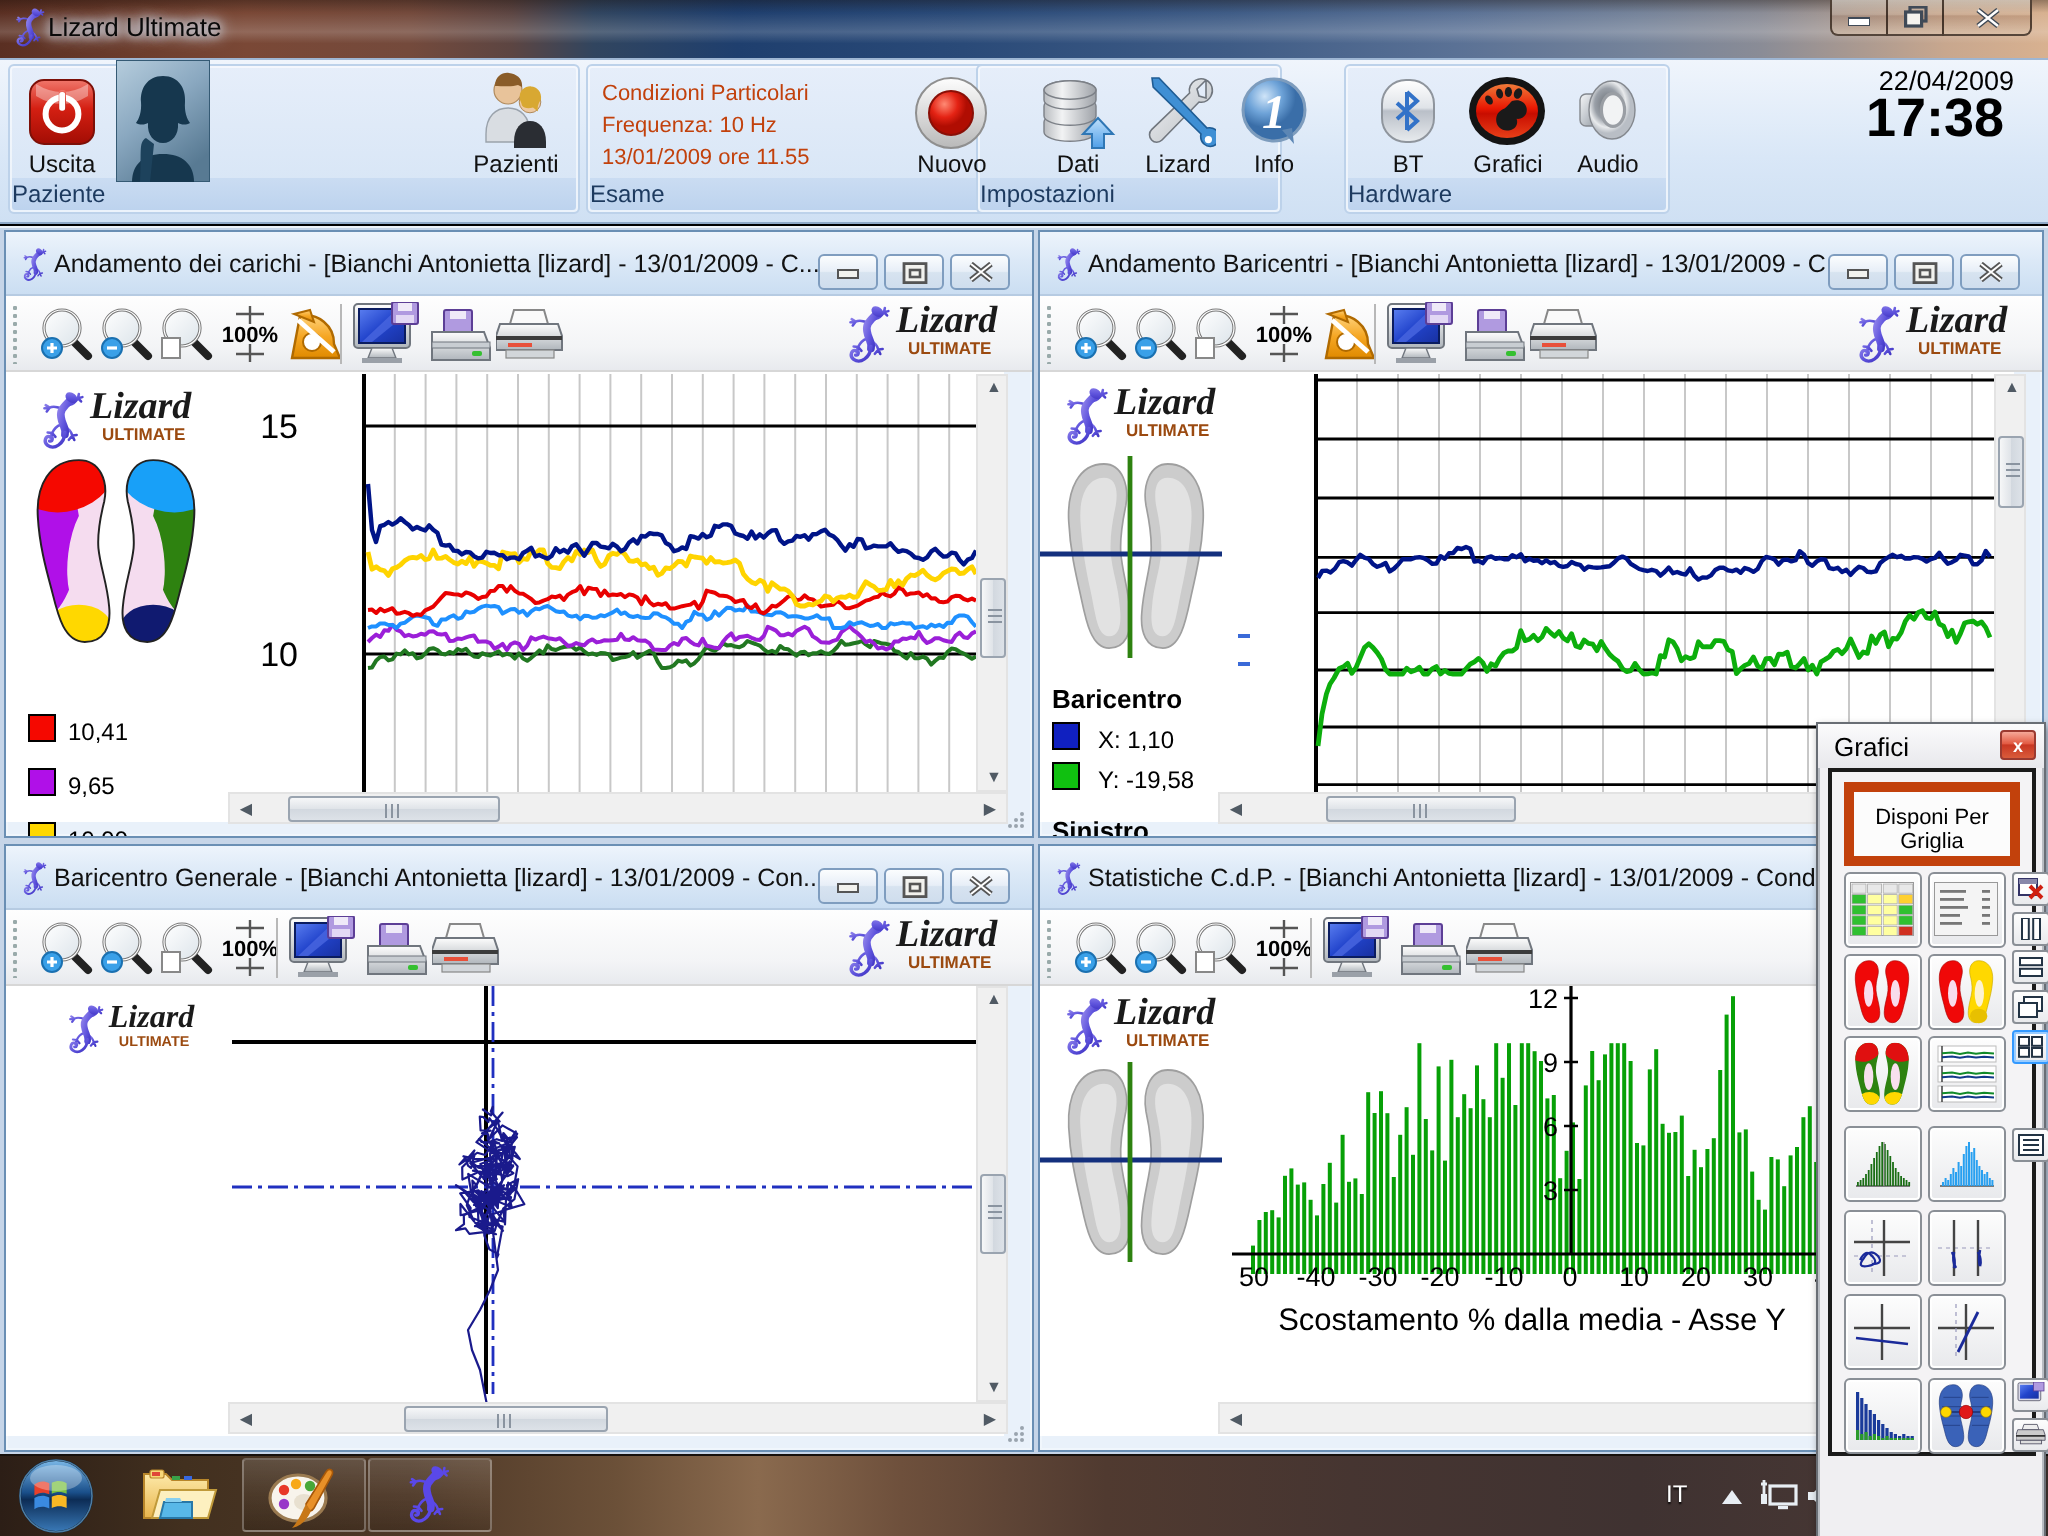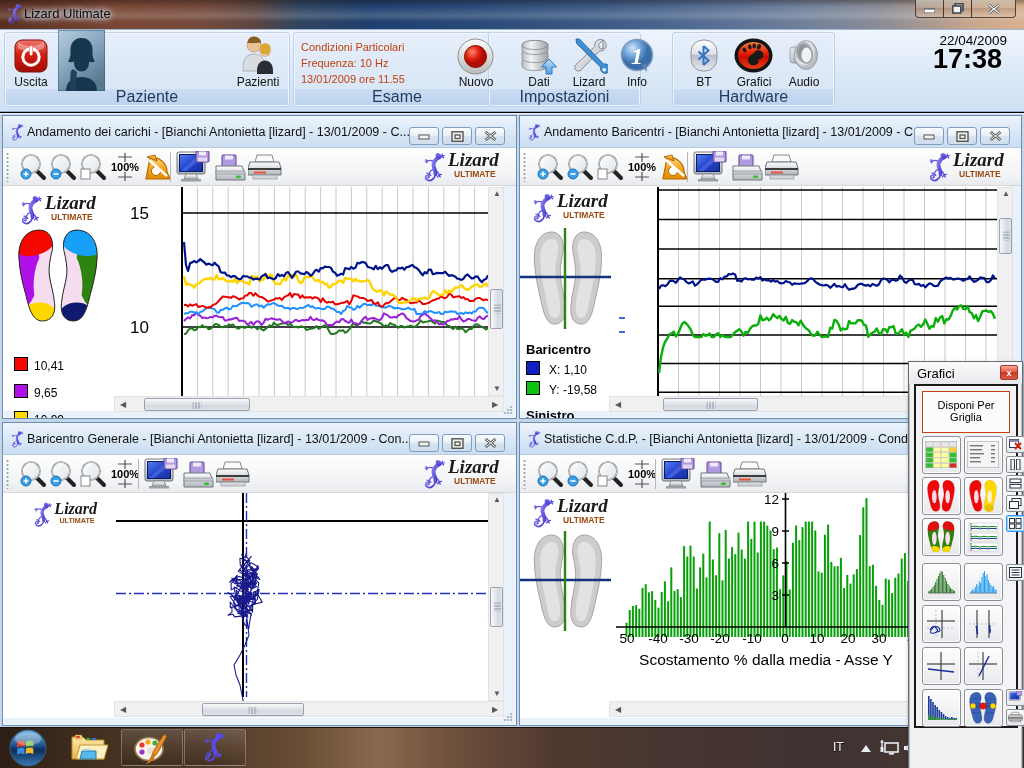--- a/index.html
+++ b/index.html
@@ -10,21 +10,21 @@
  linear-gradient(180deg,rgba(20,10,5,.35),rgba(20,10,5,0) 22%,rgba(255,255,255,.18) 55%,rgba(255,255,255,0) 75%),
  linear-gradient(90deg,#5a2f22 0,#7a4836 12%,#744a3c 20%,#5c4542 25%,#31455f 29%,#1f3f6e 36%,#2a4a78 47%,#3f5c86 60%,#5a7195 71%,#75839a 80%,#8a8c96 86%,#ac9a90 91%,#c8a78e 95%,#d8b190 100%)}
 #ttxt{left:24px;top:6px;font-size:13px;color:#0a0a0a;text-shadow:0 0 4px #cfd8e6,0 0 7px #cfd8e6,0 0 9px #cfd8e6}
 .capbtns{right:8px;top:0;height:18px;display:flex}
 .cbtn{width:29px;height:18px;border:1px solid rgba(60,45,35,.85);border-top:none;background:linear-gradient(180deg,rgba(255,250,240,.55),rgba(205,175,150,.35) 45%,rgba(160,120,95,.38) 46%,rgba(220,195,170,.5));display:flex;align-items:center;justify-content:center;margin-left:-1px}
 .cbtn.cl{width:45px;border-bottom-right-radius:4px}
 .cbtn.mn{border-bottom-left-radius:4px}
 
 #ribbon{left:0;top:29px;width:1024px;height:83px;background:linear-gradient(180deg,#f0f5fc,#d9e7f7 60%,#cfe0f3);border-top:1px solid #9eb6d3;border-bottom:1px solid #8fa9c7}
 .grp{position:absolute;top:32px;height:75px;border:1px solid #bdd2ea;border-radius:3px;background:linear-gradient(180deg,#e6eefa,#d5e4f5);box-shadow:inset 0 0 0 1px rgba(255,255,255,.55)}
-.gcap{position:absolute;left:1px;right:1px;bottom:1px;height:16px;background:linear-gradient(180deg,#cadcf2,#bdd3ee);border-radius:0 0 2px 2px;text-align:center;font-size:16px;color:#1d3a5f;line-height:16px}
+.gcap{position:absolute;left:1px;right:1px;bottom:1px;height:16px;background:linear-gradient(180deg,#cadcf2,#bdd3ee);border-radius:0 0 2px 2px;text-align:left;font-size:12px;color:#1d3a5f;line-height:16px}
 .glbl{position:absolute;font-size:12px;color:#111;text-align:center}
 
 #mdi{left:0;top:113px;width:1024px;height:614px;background:#c6d5e8;border-top:1px solid #eef3f9}
 .cw{position:absolute;border:1px solid #6a8fb4;background:#e9f1fa;overflow:hidden;box-shadow:0 0 0 1px rgba(255,255,255,.35) inset}
 .cwt{position:absolute;left:0;top:0;right:0;height:32px;background:linear-gradient(180deg,#edf4fc 0%,#dcE9f7 45%,#cbdef2 100%);border-bottom:1px solid #b6cbe2}
 .cwt .txt{position:absolute;left:24px;top:9px;font-size:12.5px;color:#111;white-space:nowrap}
 .wbtns{position:absolute;top:11px;display:flex;gap:3px}
 .wb{width:30px;height:18px;border:1px solid #7f9dbf;border-radius:3px;background:linear-gradient(180deg,#fbfdfe,#e7eef7 48%,#d7e3f0 52%,#cfdded);display:flex;align-items:center;justify-content:center}
 .cwtb{position:absolute;left:0;top:32px;right:0;height:38px;background:linear-gradient(180deg,#fefefe,#f3f4f6 70%,#e8eaee);border-bottom:1px solid #d7d7d7}
 .grip{position:absolute;left:3px;top:4px;width:3px;height:30px;background-image:radial-gradient(circle,#9aa 1px,transparent 1.2px);background-size:3px 4px}
@@ -39,21 +39,21 @@
 .arr{position:absolute;font-size:8px;color:#505a64;line-height:16px;width:16px;text-align:center}
 
 .leg{position:absolute;font-size:12px;color:#000}
 .sq{position:absolute;width:14px;height:14px;border:1px solid #000}
 
 #pal{z-index:30;left:908px;top:361px;width:115px;height:416px;background:#f0eff2;border:1px solid #696e75;box-shadow:0 0 0 1px #b8bcc2 inset,1px 2px 4px rgba(0,0,0,.4)}
 #palt{position:absolute;left:0;top:0;right:0;height:22px;background:linear-gradient(180deg,#fbfbfc,#e8e8ec)}
 #palt span{position:absolute;left:8px;top:4px;font-size:13px;color:#000}
 #palx{position:absolute;right:4px;top:3px;width:18px;height:15px;border:1px solid #9b3a30;border-radius:2px;background:linear-gradient(180deg,#f5a898,#e35b43 45%,#c93722 50%,#d95b3b);color:#fff;font-size:9px;font-weight:bold;text-align:center;line-height:14px}
 #palc{position:absolute;left:5px;top:22px;width:104px;height:344px;border:2px solid #1a1a1a;background:#f4f3f5}
-#disponi{position:absolute;left:6px;top:5px;width:88px;height:42px;border:1px solid #c2410c;background:#fcfcfc;font-size:11px;text-align:center;padding-top:7px;color:#000}
+#disponi{position:absolute;left:6px;top:5px;width:88px;height:42px;border:5px solid #c2410c;background:#fcfcfc;font-size:11px;text-align:center;padding-top:7px;color:#000}
 .gb{position:absolute;width:39px;height:38px;border:1px solid #8a8f96;border-radius:3px;background:linear-gradient(180deg,#fdfdfd,#e8e9ec);box-shadow:0 0 0 1px #fff inset}
 .gbs{position:absolute;width:19px;height:17px;border:1px solid #8a8f96;border-radius:2px;background:linear-gradient(180deg,#fdfdfd,#e9eaed)}
 .gbs.sel{border:1px solid #3399ff;box-shadow:0 0 0 1px #99ccff inset}
 
 #task{left:0;top:727px;width:1024px;height:41px;background:linear-gradient(90deg,#2c1e16 0,#42301f 9%,#4e3827 20%,#6b5038 30%,#8a6a4e 37%,#6e503c 44%,#503a30 54%,#463531 66%,#3f3231 80%,#473734 92%,#4a3a36 100%);border-top:1px solid #16100c}
 .tbtn{position:absolute;top:729px;width:62px;height:37px;border:1px solid rgba(255,255,255,.28);border-radius:2px;background:linear-gradient(180deg,rgba(255,255,255,.14),rgba(255,255,255,.04) 50%,rgba(0,0,0,.12))}
 .tray{color:#fff;font-size:11px;text-shadow:0 1px 1px #000}
 svg{display:block}
 </style></head>
 <body>

